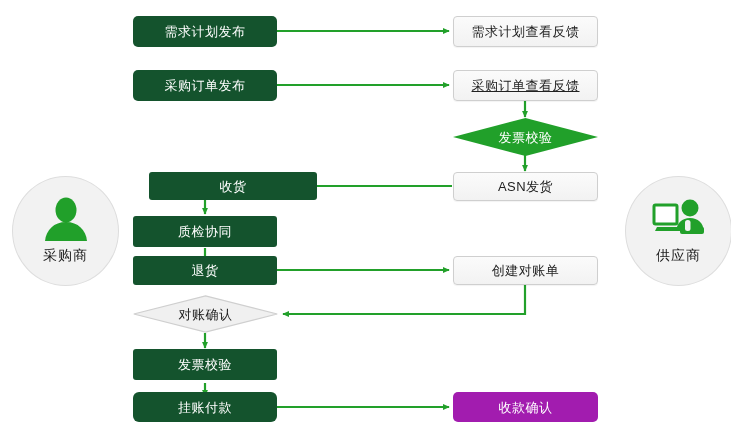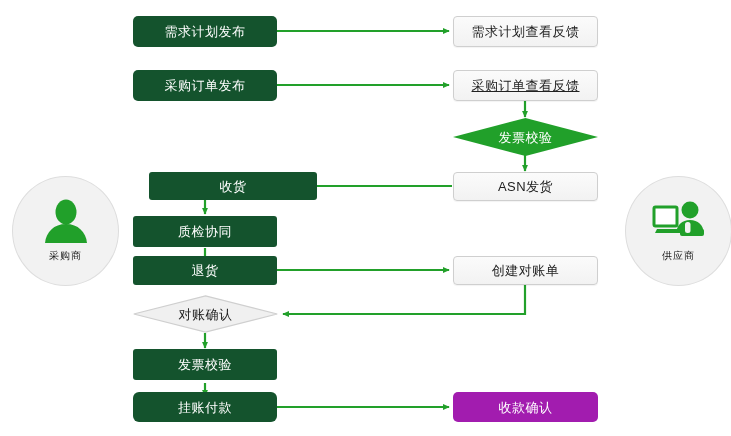--- a/index.html
+++ b/index.html
@@ -89,21 +89,21 @@
     align-items: center;
     justify-content: center;
   }
   .actor .glyph {
     width: 54px;
     height: 48px;
     display: block;
   }
   .actor .alabel {
     margin-top: 2px;
-    font-size: 10px;
+    font-size: 14px;
     color: #1a1a1a;
     letter-spacing: 1px;
     white-space: nowrap;
     user-select: none;
   }
 
   
   .edge {
     position: absolute;
     left: 0;

